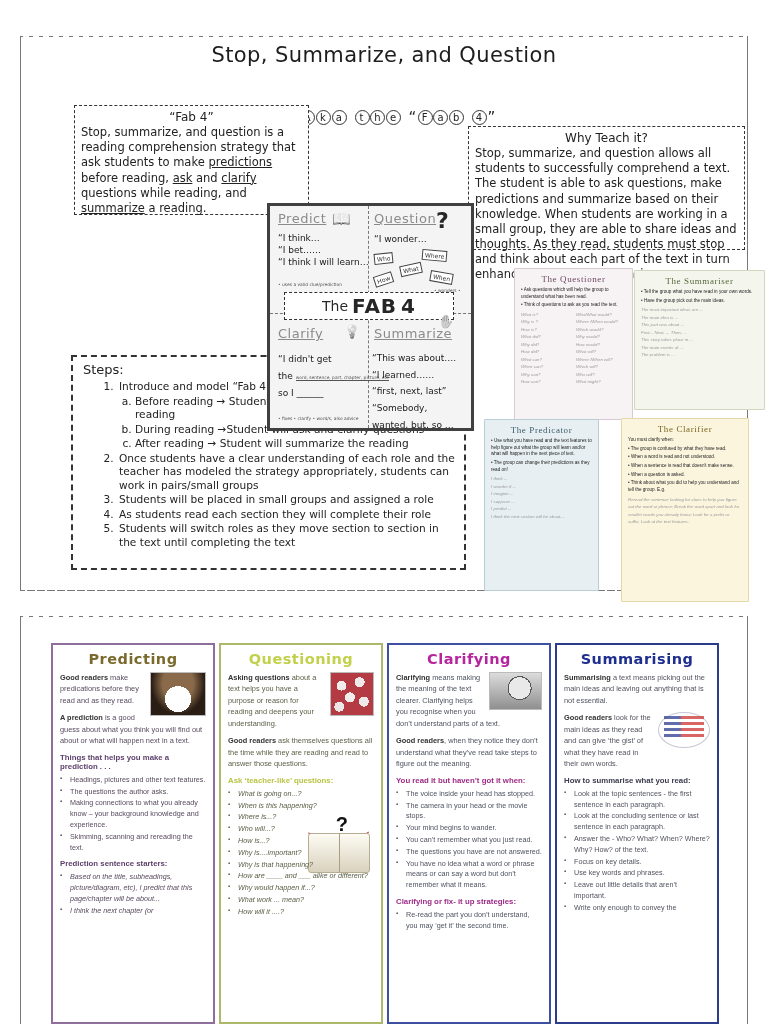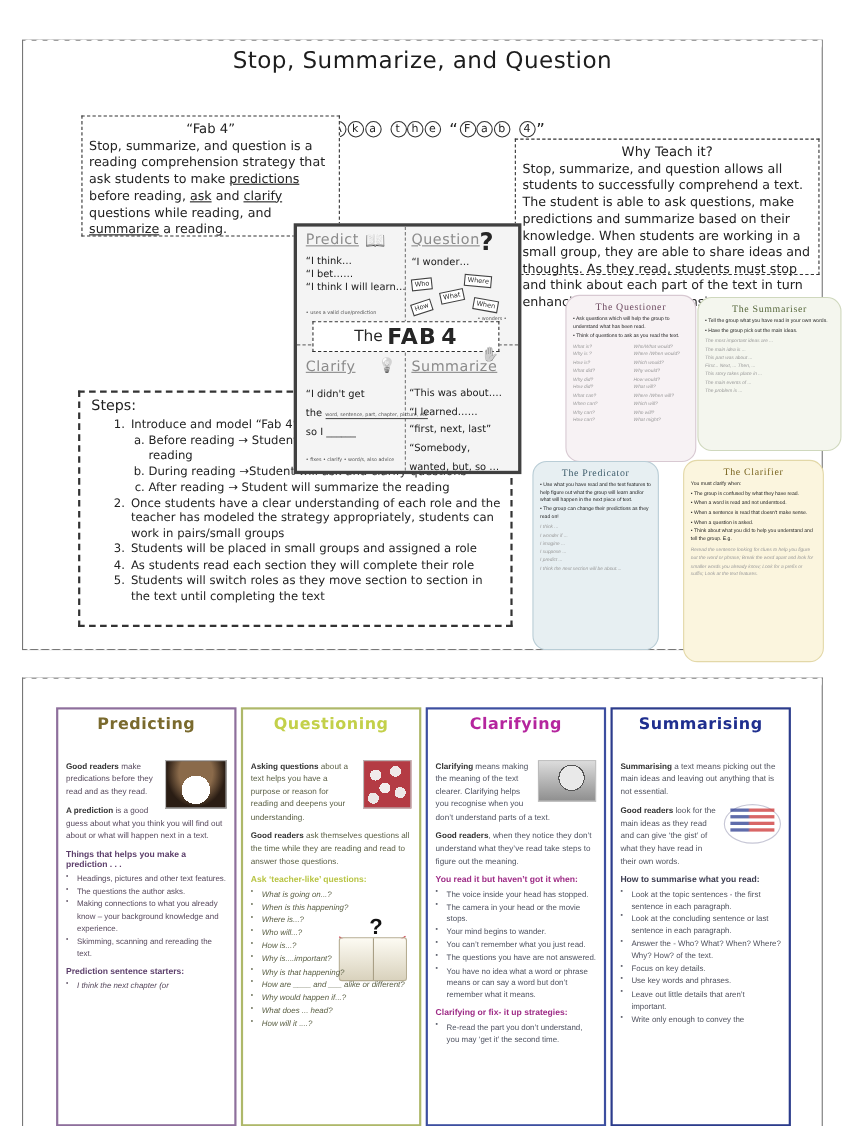--- a/index.html
+++ b/index.html
@@ -90,21 +90,21 @@
   #fab-band .w2{ font-size:20px; font-weight:bold; letter-spacing:1px; }
   .bubbleword{
     position:absolute; border:1px solid #444; background:#fff;
     font-size:6px; padding:1px 2px;
   }
   .qmark{ position:absolute; font-size:22px; font-weight:bold; }
   .bookicon{ position:absolute; font-size:15px; }
 
   
   .rcard{
-    position:absolute; border-radius:13px; border:1px solid #c9c9c9;
+    position:absolute; border-radius:1px; border:1px solid #c9c9c9;
     padding:5px 6px; overflow:hidden;
   }
   .rcard h4{
     text-align:center; font-family:"Liberation Serif", serif;
     font-size:9px; font-weight:normal; letter-spacing:.6px; margin-bottom:3px;
   }
   .rcard p{ font-size:4.6px; line-height:1.45; margin-bottom:2px; }
   .rcard .stem{ font-style:italic; color:#9a9a9a; font-size:4.4px; line-height:1.7; }
   .rcard .two-col{ display:flex; gap:5px; }
   .rcard .two-col > div{ flex:1; }
@@ -130,21 +130,21 @@
   #cols{
     position:absolute; left:30px; top:26px; width:668px; bottom:0;
     display:flex; gap:4px;
   }
   .col{
     flex:1; border:2px solid #999; background:#fff;
     padding:6px 7px 0 7px; overflow:hidden; position:relative;
   }
   .col h3{
     text-align:center; font-size:14.5px; font-weight:bold; letter-spacing:.5px;
-    margin-bottom:24px; font-family:"DejaVu Sans", sans-serif;
+    margin-bottom:5px; font-family:"DejaVu Sans", sans-serif;
   }
   .col p{ font-size:7.4px; line-height:1.55; color:#4a4a4a; margin-bottom:6px; }
   .col p b, .col .lead{ color:#333; font-weight:bold; }
   .col .subhead{ font-size:7.8px; font-weight:bold; margin:6px 0 4px; }
   .col ul{ list-style:none; margin:0 0 5px 0; }
   .col ul li{
     position:relative; padding-left:10px; font-size:7.2px; line-height:1.5;
     color:#4a4a4a; margin-bottom:1px;
   }
   .col ul li:before{
@@ -375,20 +375,21 @@
       <p><b>A prediction</b><span> is a good guess about what you think you will find out about or what will happen next in a text.</span></p>
       <div class="subhead">Things that helps you make a prediction . . .</div>
       <ul id="pred-l1">
           <li>Headings, pictures and other text features.</li>
           <li>The questions the author asks.</li>
           <li>Making connections to what you already know  – your background knowledge and experience.</li>
           <li>Skimming, scanning and rereading the text.</li>
         </ul>
       <div class="subhead">Prediction sentence starters:</div>
       <ul class="ital" id="pred-l2">
+          <li>Based on the title, subheadings, picture/diagram, etc), I predict that this page/chapter will be about...</li>
           <li>I think the next chapter (or</li>
         </ul>
     </div>
 
     <div class="col" id="col-questioning">
       <h3>Questioning</h3>
       <div class="photo ph-dice"></div>
       <p><b>Asking questions</b><span> about a text helps you have a purpose or reason  for reading and deepens your understanding.</span></p>
       <p><b>Good readers</b><span> ask themselves questions all the time while they are reading and read to answer those questions.</span></p>
       <div class="subhead">Ask ‘teacher-like’ questions:</div>
@@ -402,21 +403,21 @@
         <ul class="ital" id="ques-l1">
             <li>What is going on...?</li>
             <li>When is this happening?</li>
             <li>Where is...?</li>
             <li>Who will...?</li>
             <li>How is...?</li>
             <li>Why is....important?</li>
             <li>Why is that happening?</li>
             <li>How are ____ and ___ alike or different?</li>
             <li>Why would happen if...?</li>
-            <li>What does ... head?</li>
+            <li>What work ... mean?</li>
             <li>How will it ....?</li>
           </ul>
       </div>
     </div>
 
     <div class="col" id="col-clarifying">
       <h3>Clarifying</h3>
       <div class="photo ph-glass"></div>
       <p><b>Clarifying</b><span> means making the meaning of the text clearer. Clarifying helps you recognise when you don’t understand parts of a text.</span></p>
       <p><b>Good readers</b><span>, when they notice they don’t understand what they’ve read take steps to figure out the meaning.</span></p>

